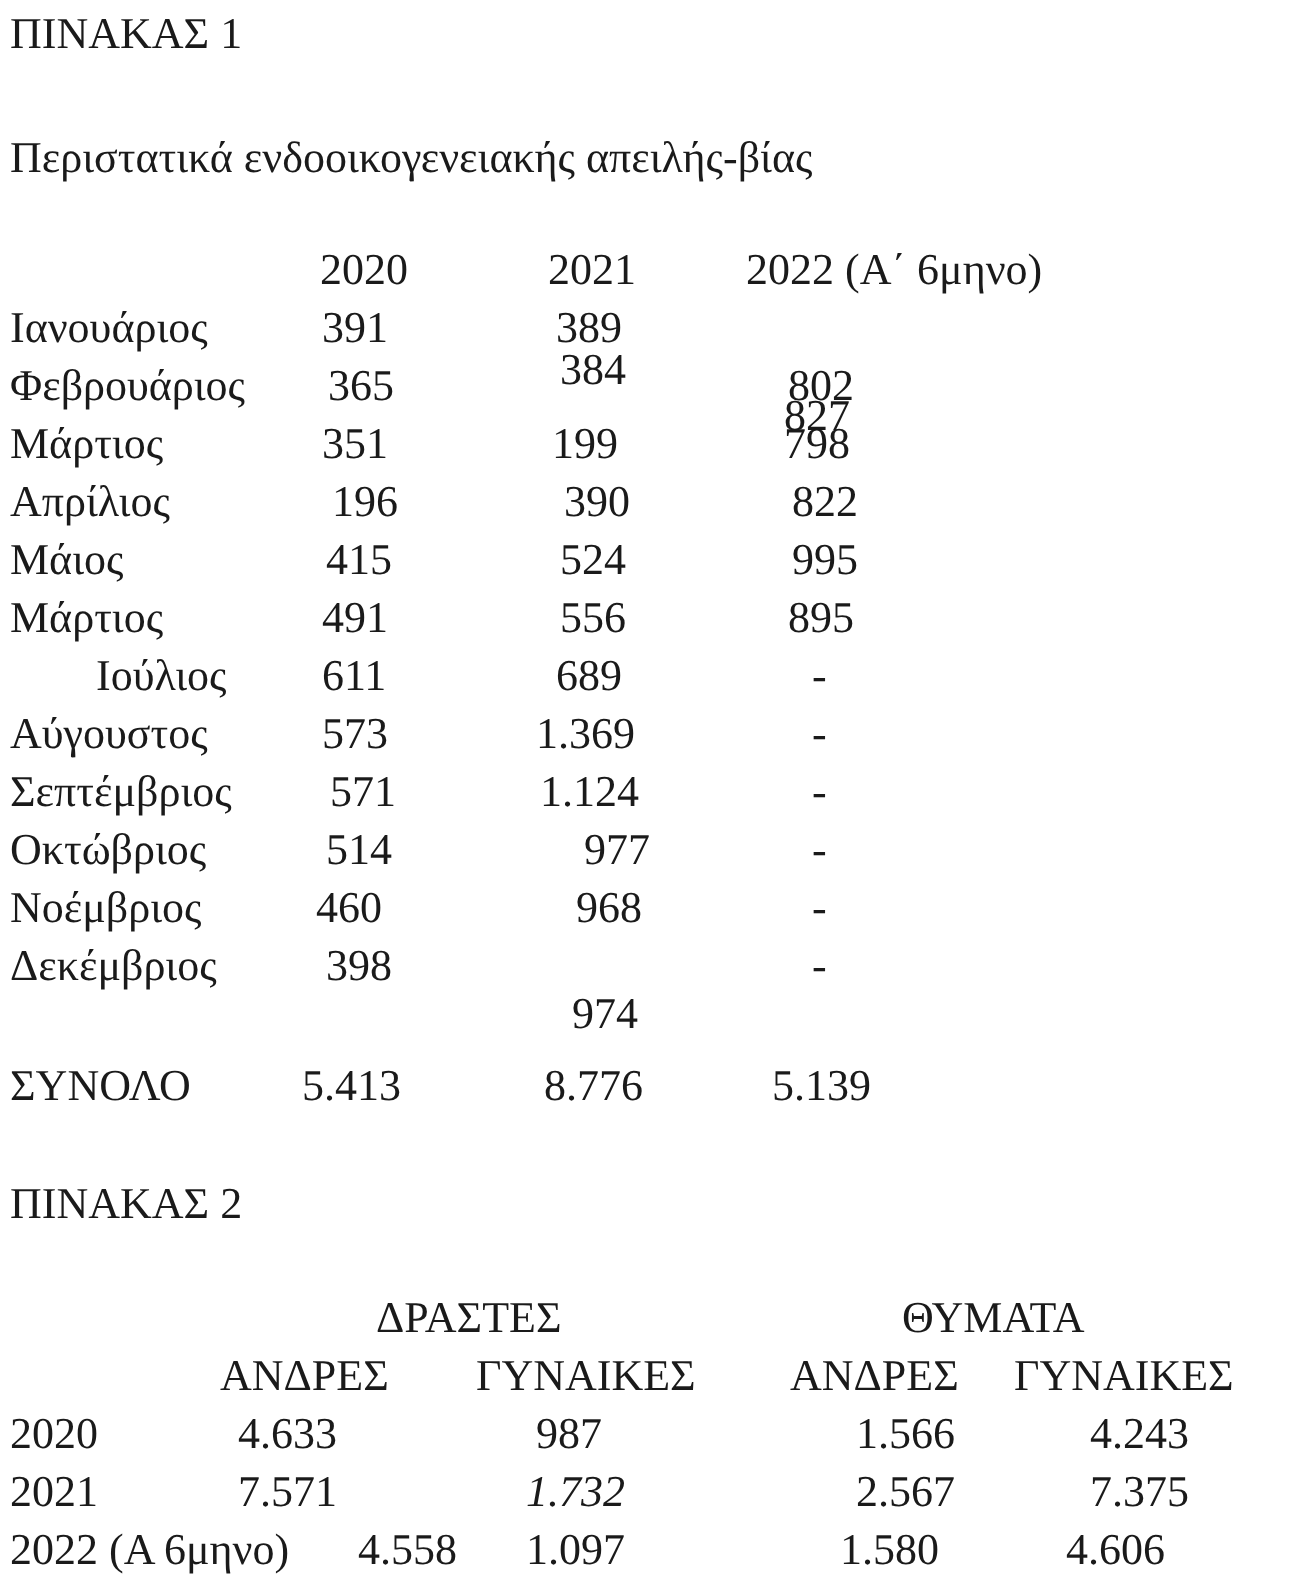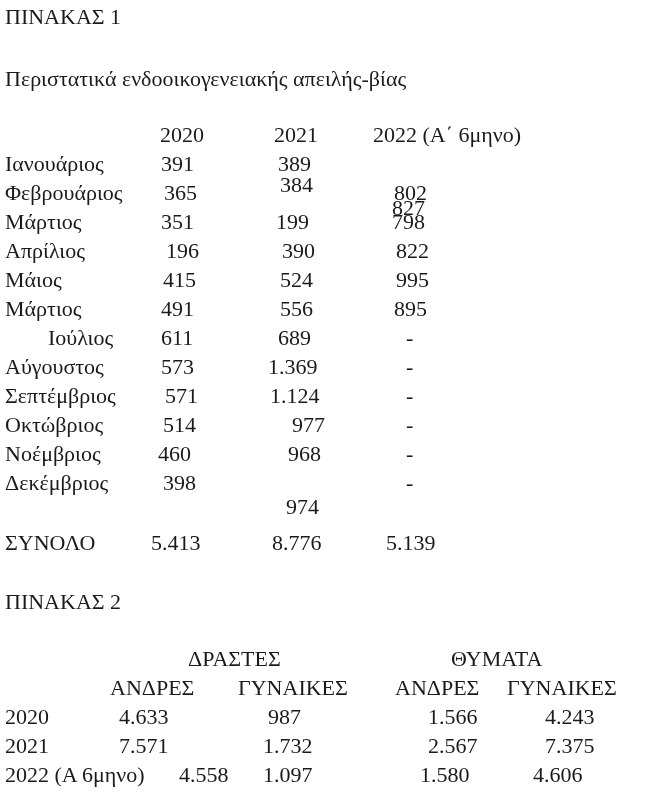--- a/index.html
+++ b/index.html
@@ -119,21 +119,21 @@
   <div>
     <div class="t" style="left:5px;top:706px;">2020</div>
     <div class="t" style="left:119px;top:706px;">4.633</div>
     <div class="t" style="left:268px;top:706px;">987</div>
     <div class="t" style="left:428px;top:706px;">1.566</div>
     <div class="t" style="left:545px;top:706px;">4.243</div>
   </div>
   <div>
     <div class="t" style="left:5px;top:735px;">2021</div>
     <div class="t" style="left:119px;top:735px;">7.571</div>
-    <div class="t" style="left:263px;top:735px;">1.732</div>
+    <div class="t" style="left:263px;top:735px;font-style:italic;">1.732</div>
     <div class="t" style="left:428px;top:735px;">2.567</div>
     <div class="t" style="left:545px;top:735px;">7.375</div>
   </div>
   <div>
     <div class="t" style="left:5px;top:764px;">2022 (Α 6μηνο)</div>
     <div class="t" style="left:179px;top:764px;">4.558</div>
     <div class="t" style="left:263px;top:764px;">1.097</div>
     <div class="t" style="left:420px;top:764px;">1.580</div>
     <div class="t" style="left:533px;top:764px;">4.606</div>
   </div>

